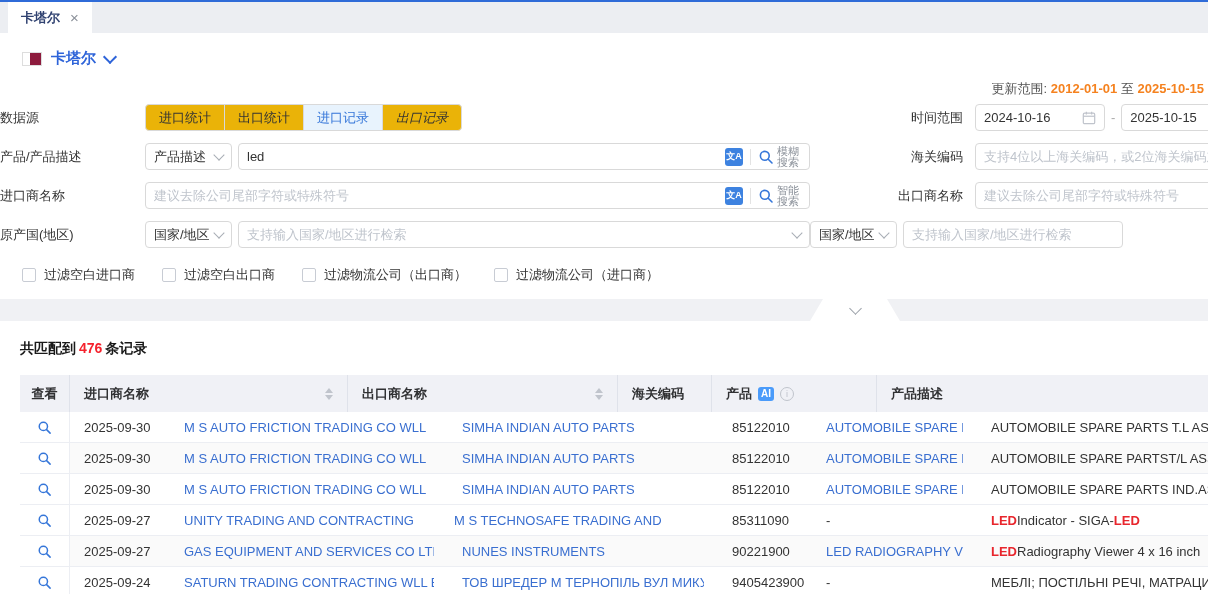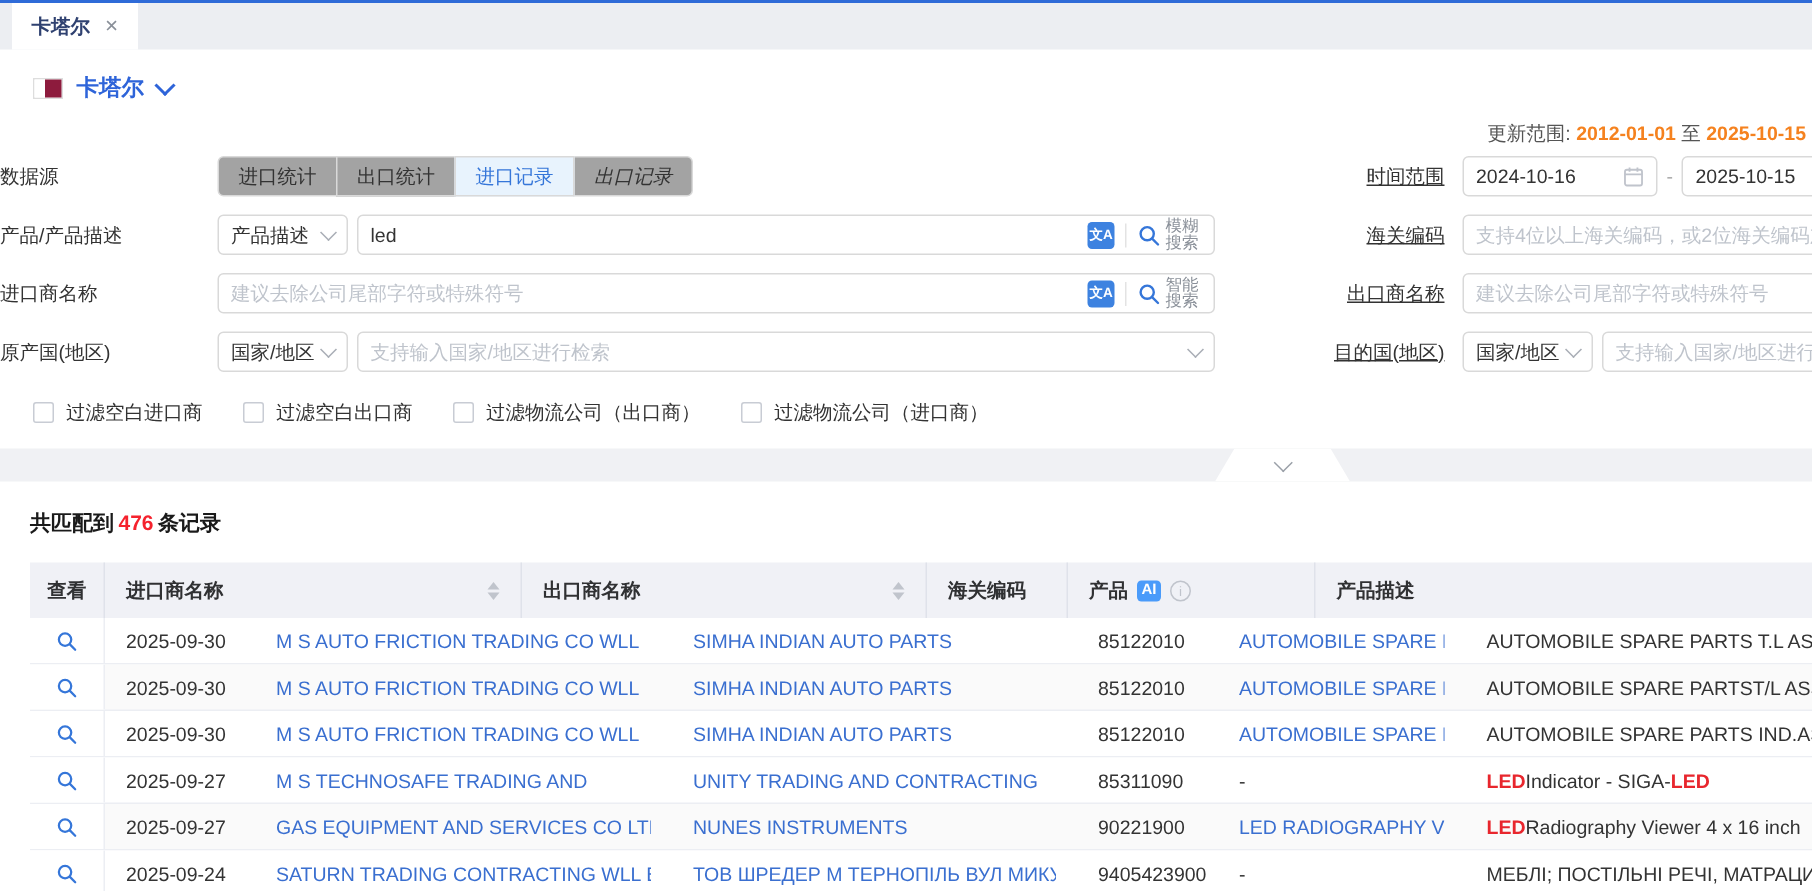--- a/index.html
+++ b/index.html
@@ -17,24 +17,24 @@
   .flag{width:20px;height:14px;display:flex;border:1px solid #ddd;box-sizing:border-box;flex:none;}
   .flag-white{width:7px;background:#fff;}
   .flag-maroon{flex:1;background:#8d1b3d;}
   .page-title{color:#2e64d9;font-weight:700;font-size:15px;cursor:pointer;}
   
   .update-range{text-align:right;padding-right:4px;color:#555;margin-bottom:6px;}
   .ur-date{color:#f5821f;font-weight:700;}
   .frow{display:flex;align-items:center;margin-bottom:12px;}
   .flabel{width:145px;padding-right:10px;box-sizing:border-box;flex:none;color:#333;}
   .fcontrols{width:665px;flex:none;display:flex;align-items:center;}
-  .rlabel{flex:1;text-align:right;padding-right:12px;color:#333;text-decoration:underline;}
+  .rlabel{flex:1;text-align:right;padding-right:12px;color:#333;}
   .rcontrols{width:233px;flex:none;display:flex;align-items:center;}
   .seg-group{display:flex;}
-  .seg{height:27px;line-height:25px;padding:0 13px;background:#a3a3a3;border:1px solid #d9d9d9;margin-left:-1px;color:#333;cursor:pointer;box-sizing:border-box;white-space:nowrap;}
+  .seg{height:27px;line-height:25px;padding:0 13px;background:#eab308;border:1px solid #d9d9d9;margin-left:-1px;color:#333;cursor:pointer;box-sizing:border-box;white-space:nowrap;}
   .seg:first-child{border-radius:4px 0 0 4px;margin-left:0;}
   .seg:last-child{border-radius:0 4px 4px 0;font-style:italic;}
   .seg.active{background:#e8f3fd;color:#3576d9;position:relative;z-index:1;}
   .sel{width:87px;flex:none;height:27px;border:1px solid #d9d9d9;border-radius:4px;box-sizing:border-box;display:flex;align-items:center;justify-content:space-between;padding:0 8px;margin-right:6px;background:#fff;cursor:pointer;}
   .inputbox{height:27px;border:1px solid #d9d9d9;border-radius:4px;box-sizing:border-box;display:flex;align-items:center;padding:0 8px;background:#fff;flex:1;min-width:0;}
   .inputbox input{border:none;outline:none;flex:1;min-width:0;font:inherit;font-size:13px;color:#333;background:transparent;}
   input::placeholder{color:#bfc4cc;}
   .plain-input{height:27px;border:1px solid #d9d9d9;border-radius:4px;box-sizing:border-box;padding:0 8px;font:inherit;font-size:13px;color:#333;outline:none;background:#fff;flex:none;}
   .date-input{width:130px;flex:none;}
   .date-sep{margin:0 6px;color:#aaa;}
@@ -182,21 +182,20 @@
     <div class="fcontrols">
       <div class="sel">
         <span>国家/地区</span>
         <span class="chev"></span>
       </div>
       <div class="inputbox">
         <input placeholder="支持输入国家/地区进行检索" style="">
         <span class="chev"></span>
       </div>
     </div>
-    <div class="rlabel">目的国(地区)</div>
     <div class="rcontrols">
       <div class="sel">
         <span>国家/地区</span>
         <span class="chev"></span>
       </div>
       <input class="plain-input dest-input" placeholder="支持输入国家/地区进行检索" style="">
     </div>
   </div>
 
   <div class="checkbox-row" id="checkbox-row">
@@ -328,25 +327,25 @@
         </div>
       </div>
       <div class="tr">
         <div class="td col-view" style="width: 50px;">
           <svg width="15" height="15" viewBox="0 0 20 20">
             <circle cx="8.5" cy="8.5" r="5.5" fill="none" stroke="#3576d9" stroke-width="2"></circle>
             <line x1="12.8" y1="12.8" x2="17.5" y2="17.5" stroke="#3576d9" stroke-width="2" stroke-linecap="round"></line>
           </svg>
         </div>
         <div class="td" style="width: 100px;">2025-09-27</div>
+        <div class="td" style="width: 270px;">
+          <span class="cell-link">UNITY TRADING AND CONTRACTING</span>
+        </div>
         <div class="td" style="width: 278px;">
           <span class="cell-link">M S TECHNOSAFE TRADING AND</span>
-        </div>
-        <div class="td" style="width: 270px;">
-          <span class="cell-link">UNITY TRADING AND CONTRACTING</span>
         </div>
         <div class="td" style="width: 94px;">85311090</div>
         <div class="td" style="width: 165px;">
           <span>-</span>
         </div>
         <div class="td" style="width: 263px;">
           <span class="hl">LED</span>
           <span> Indicator - SIGA-</span>
           <span class="hl">LED</span>
         </div>

